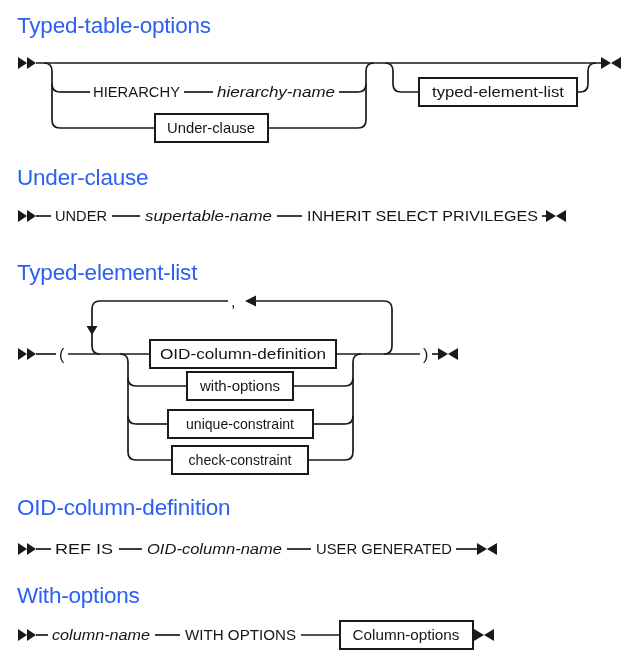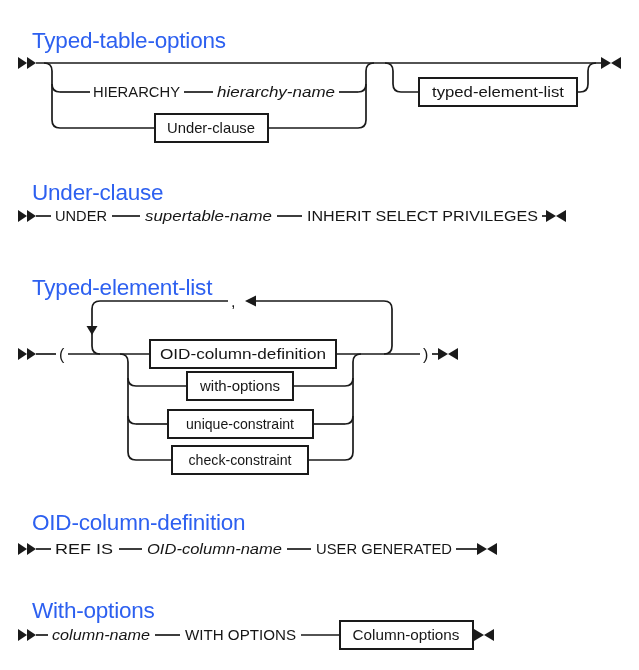--- a/index.html
+++ b/index.html
@@ -1,21 +1,21 @@
 <!DOCTYPE html>
 <html><head>
 <meta charset="utf-8">
 <style>
   html,body{margin:0;padding:0;background:#ffffff;}
   .page{
     position:relative;width:639px;height:670px;background:#ffffff;overflow:hidden;
     font-family:"Liberation Sans",sans-serif;
   }
   h2.sec{
-    position:absolute;left:16px;margin:16px;font-weight:400;font-size:22.5px;
+    position:absolute;left:16px;margin:1px;font-weight:400;font-size:22.5px;
     letter-spacing:-0.2px;color:#2d60f0;font-family:"Liberation Sans",sans-serif;
     white-space:nowrap;
   }
   svg.rr{position:absolute;left:0;display:block;}
   svg.rr path{fill:none;stroke:#1a1a1a;stroke-width:1.7;}
   svg.rr polygon{fill:#1a1a1a;stroke:none;}
   svg.rr rect.frag{fill:#ffffff;stroke:#1a1a1a;stroke-width:2;}
   svg.rr text{
     font-family:"Liberation Sans",sans-serif;font-size:15px;fill:#161616;
     white-space:pre;

